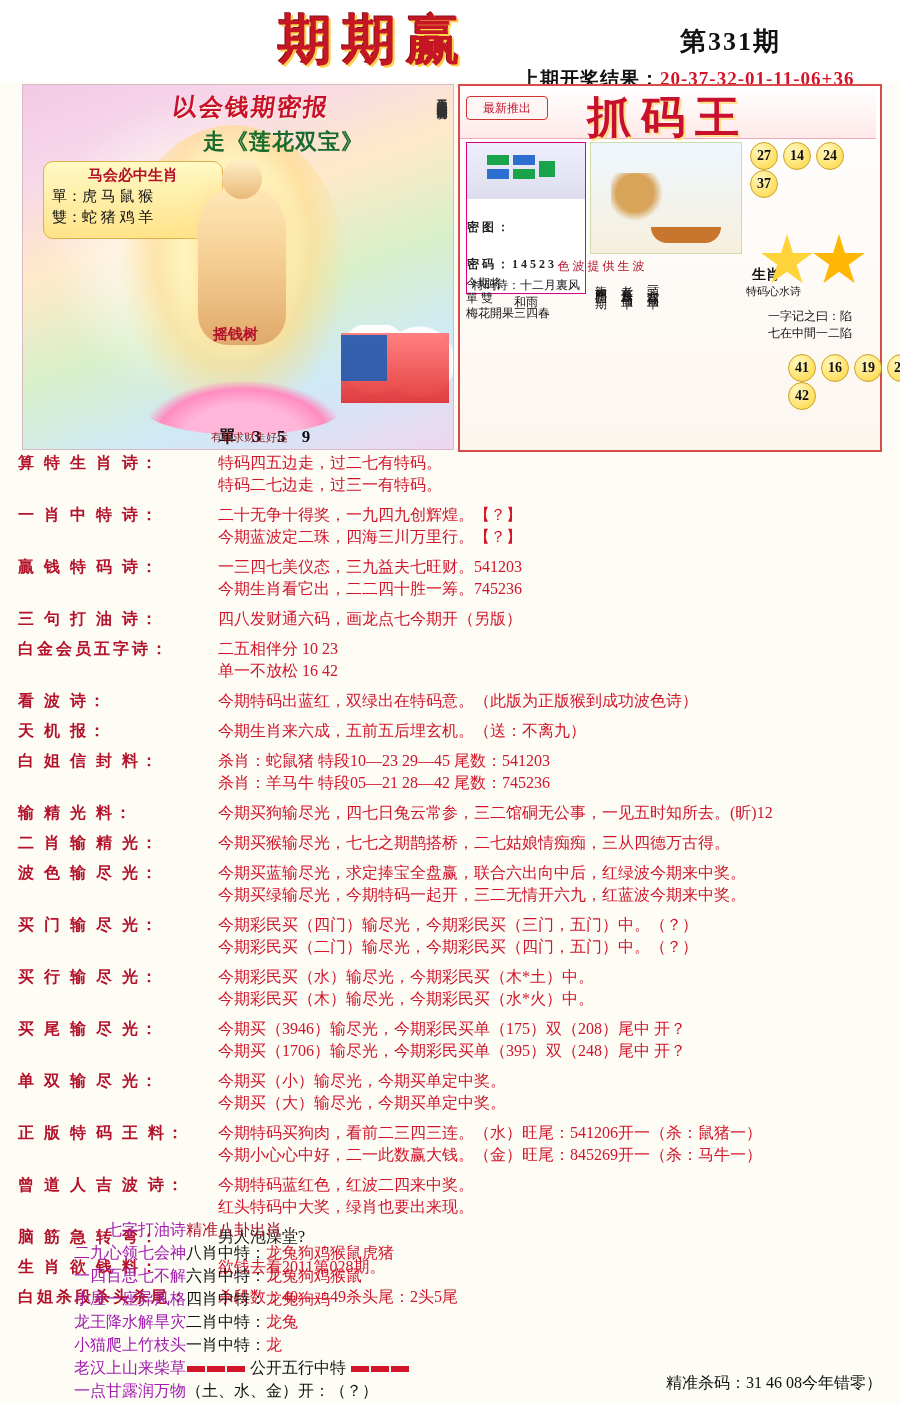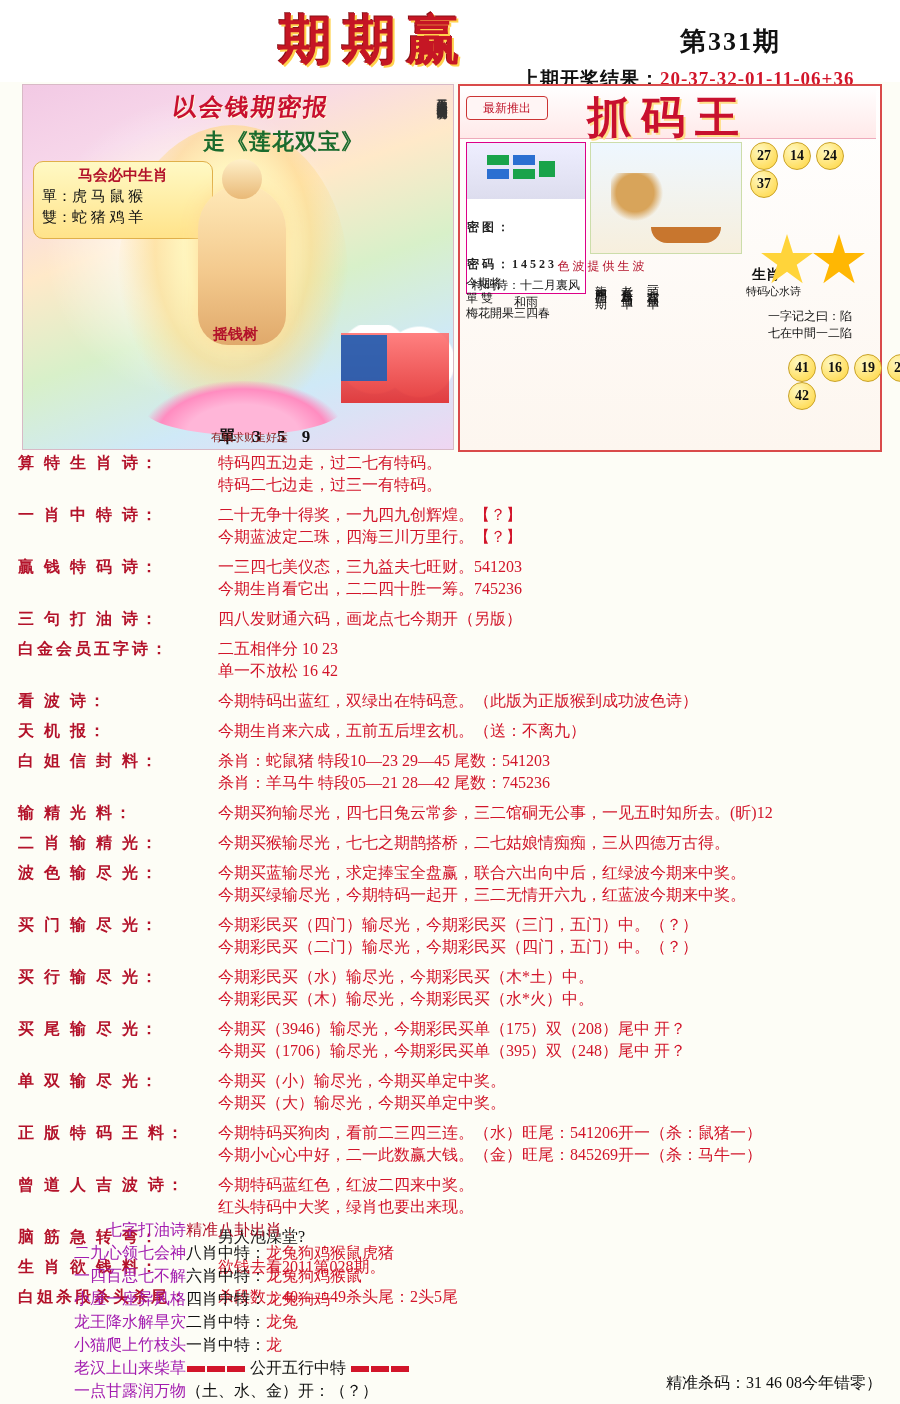--- a/index.html
+++ b/index.html
@@ -39,21 +39,21 @@
   .buddha:before{content:"";position:absolute;left:24px;top:-26px;width:40px;height:40px;border-radius:50%;
        background:linear-gradient(180deg,#fff0c9,#e9b977);}
   .lotus{position:absolute;left:120px;bottom:14px;width:200px;height:54px;
        background:radial-gradient(ellipse at 50% 100%, #ffb6d8 0 40%, #ff8cc0 60%, rgba(255,140,192,0) 72%);
        border-radius:50%;}
   .art-title{position:absolute;left:150px;top:6px;font-size:24px;font-weight:bold;color:#c8102e;letter-spacing:2px;
        transform:skewX(-8deg);text-shadow:1px 1px 0 #ffd;}
   .art-sub{position:absolute;left:180px;top:42px;font-size:22px;font-weight:bold;color:#1a6b2d;letter-spacing:1px;}
   .art-versebox{position:absolute;left:350px;top:6px;width:76px;font-size:11px;line-height:15px;color:#333;
        writing-mode:vertical-rl;height:110px;}
-  .zodiacbox{position:absolute;left:10px;top:76px;width:180px;height:78px;
+  .zodiacbox{position:absolute;left:20px;top:76px;width:180px;height:78px;
        background:linear-gradient(180deg,#fff9c4,#ffe38a);border:1px solid #e0b04a;border-radius:10px;
        padding:4px 8px;box-sizing:border-box;}
   .zodiacbox .t{font-size:15px;font-weight:bold;color:#b3122a;text-align:center;}
   .zodiacbox .l{font-size:15px;color:#111;margin-top:2px;}
   .coinhat{position:absolute;left:190px;top:240px;width:120px;height:70px;font-size:15px;color:#b3122a;font-weight:bold;}
   .num-left{position:absolute;left:196px;top:340px;font-size:17px;color:#111;font-weight:bold;letter-spacing:6px;}
   .num-left2{position:absolute;left:196px;top:362px;font-size:17px;color:#111;font-weight:bold;letter-spacing:6px;}
   .redfan{position:absolute;left:318px;top:248px;width:108px;height:70px;background:linear-gradient(180deg,#ff6a6a,#e02020);opacity:.85;}
   .bluesq{position:absolute;left:318px;top:250px;width:46px;height:46px;background:#1e5fb5;opacity:.9;}
   .art-foot{position:absolute;left:188px;bottom:4px;font-size:11px;color:#8a1a1a;}

